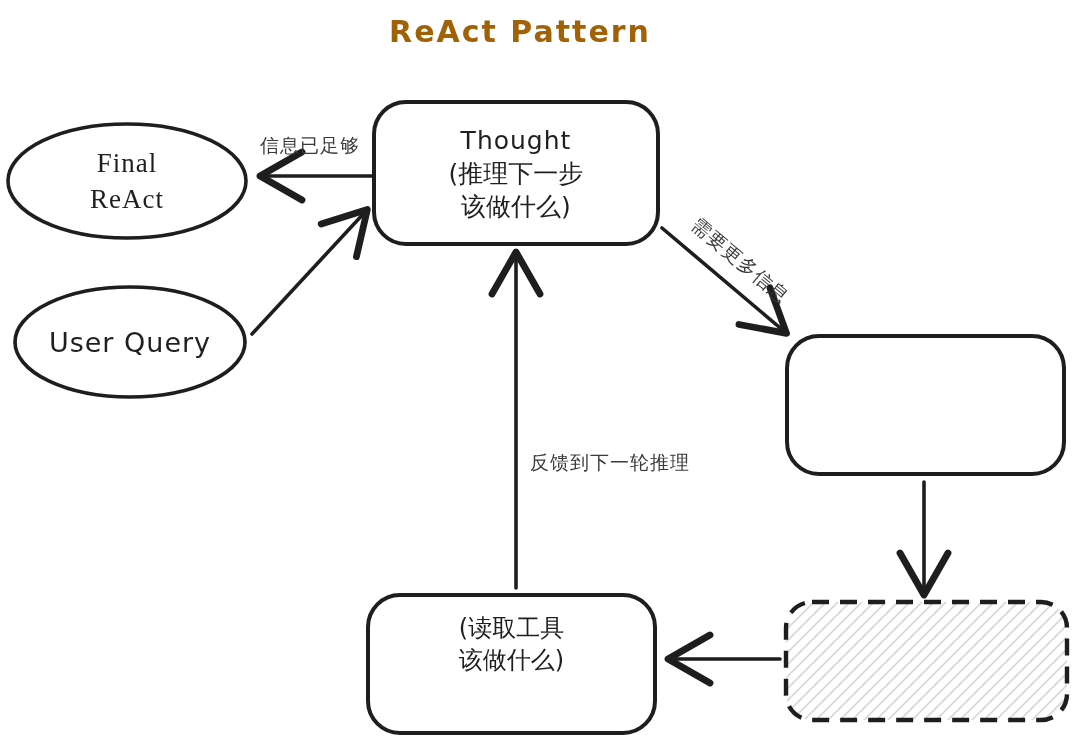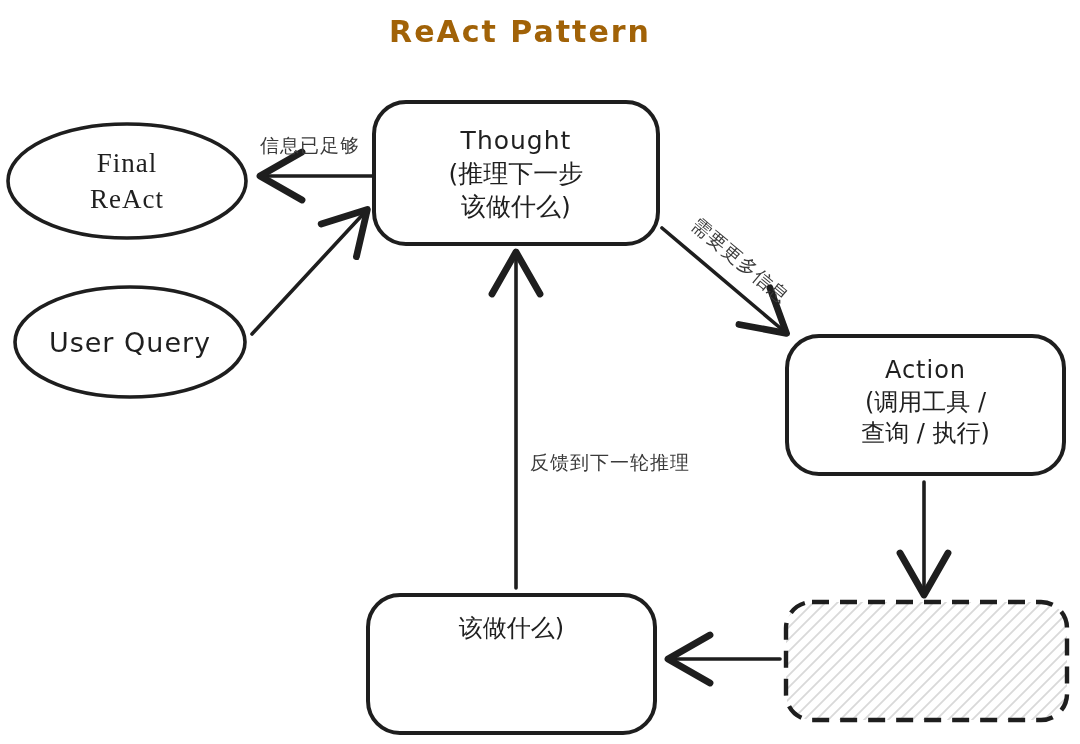--- a/index.html
+++ b/index.html
@@ -58,28 +58,24 @@
   </div>
 
   <div class="txt node-en" style="left:30px;top:325px;width:200px;font-size:27px;">User Query</div>
 
   <div class="txt" style="left:374px;top:124px;width:284px;font-size:25px;">
     <div class="node-en">Thought</div>
     <div>(推理下一步</div>
     <div>该做什么)</div>
   </div>
 
-  <div class="txt" style="left:787px;top:355px;width:277px;font-size:24px;">
-    <div class="node-en">Action</div>
-    <div>(调用工具 /</div>
-    <div>查询 / 执行)</div>
-  </div>
 
 
   <div class="txt" style="left:368px;top:613px;width:287px;font-size:24px;">
+    <div>(读取工具</div>
     <div>该做什么)</div>
   </div>
 
   <div class="txt edge-label" style="left:235px;top:126px;width:150px;margin-top:7px;">信息已足够</div>
 
   <div class="txt edge-label rot40" style="left:660px;top:248px;width:160px;height:26px;">需要更多信息</div>
 
   <div class="txt edge-label" style="left:528px;top:406px;width:164px;margin-top:44px;">反馈到下一轮推理</div>
 
 </div>

